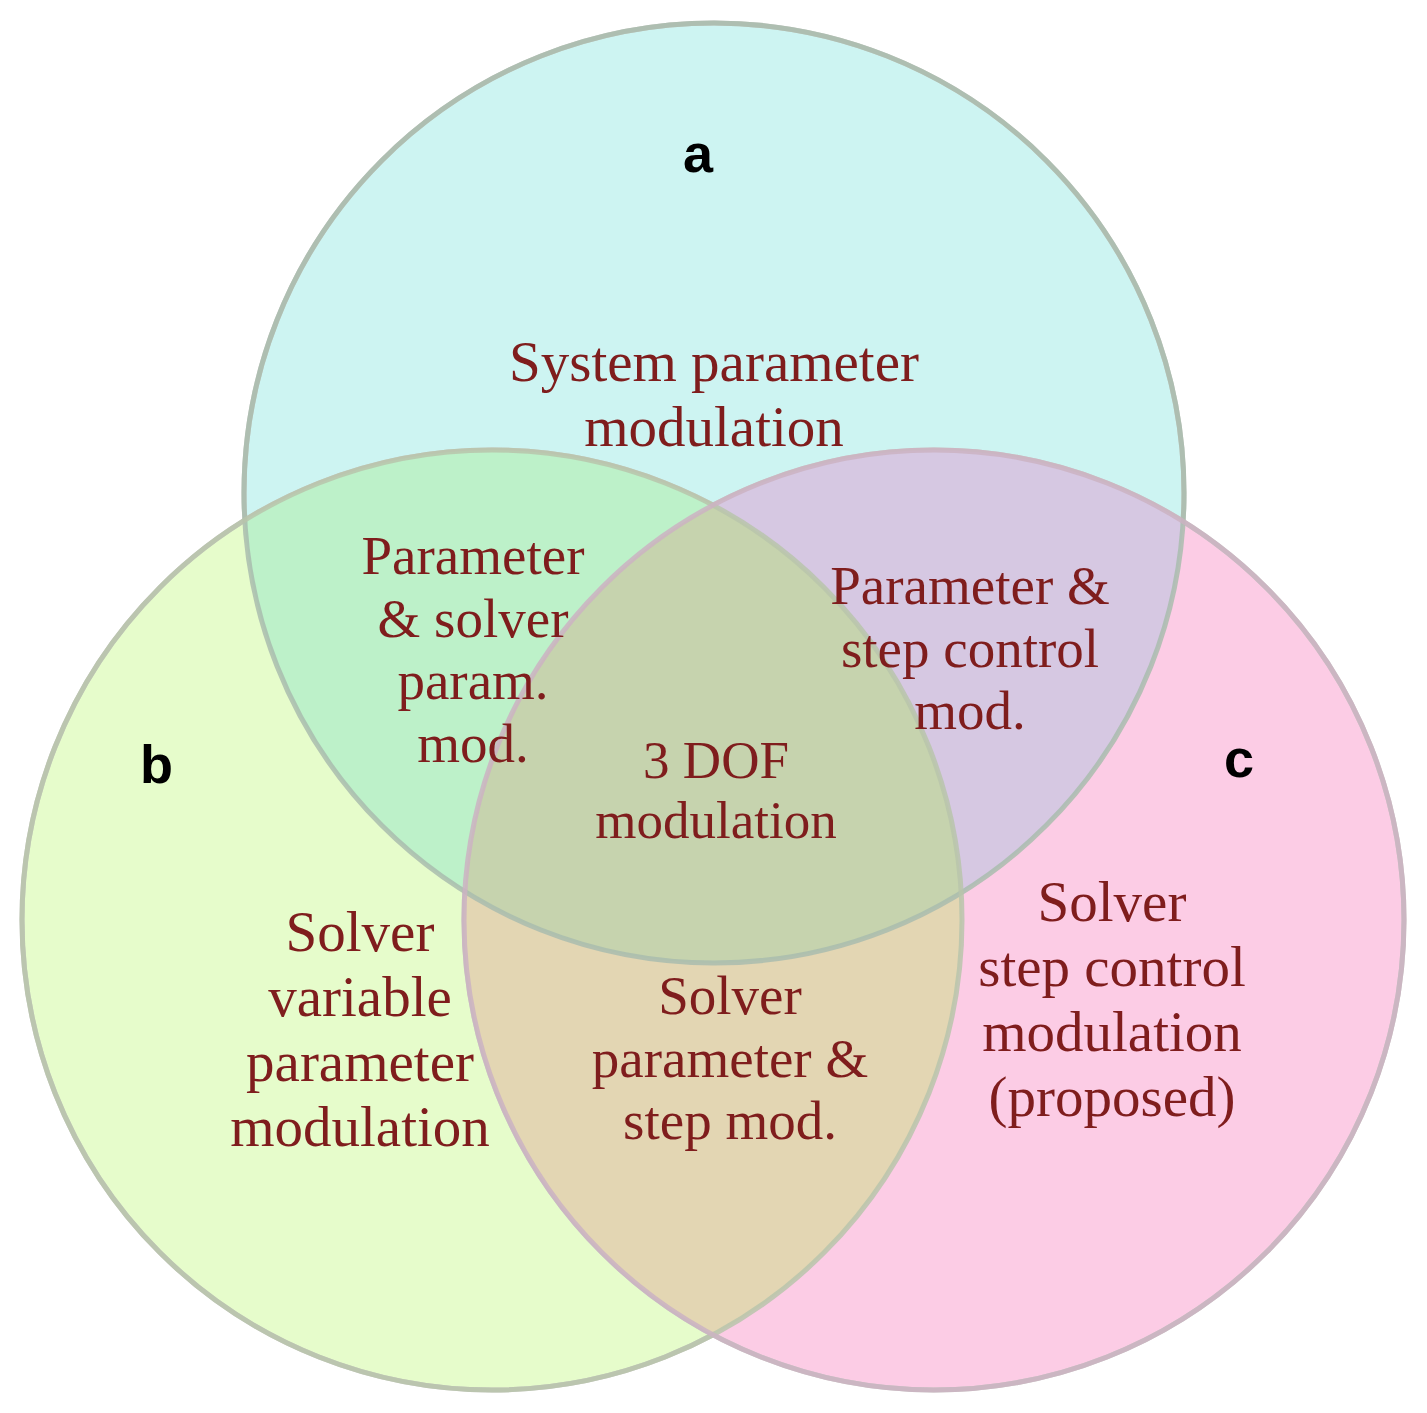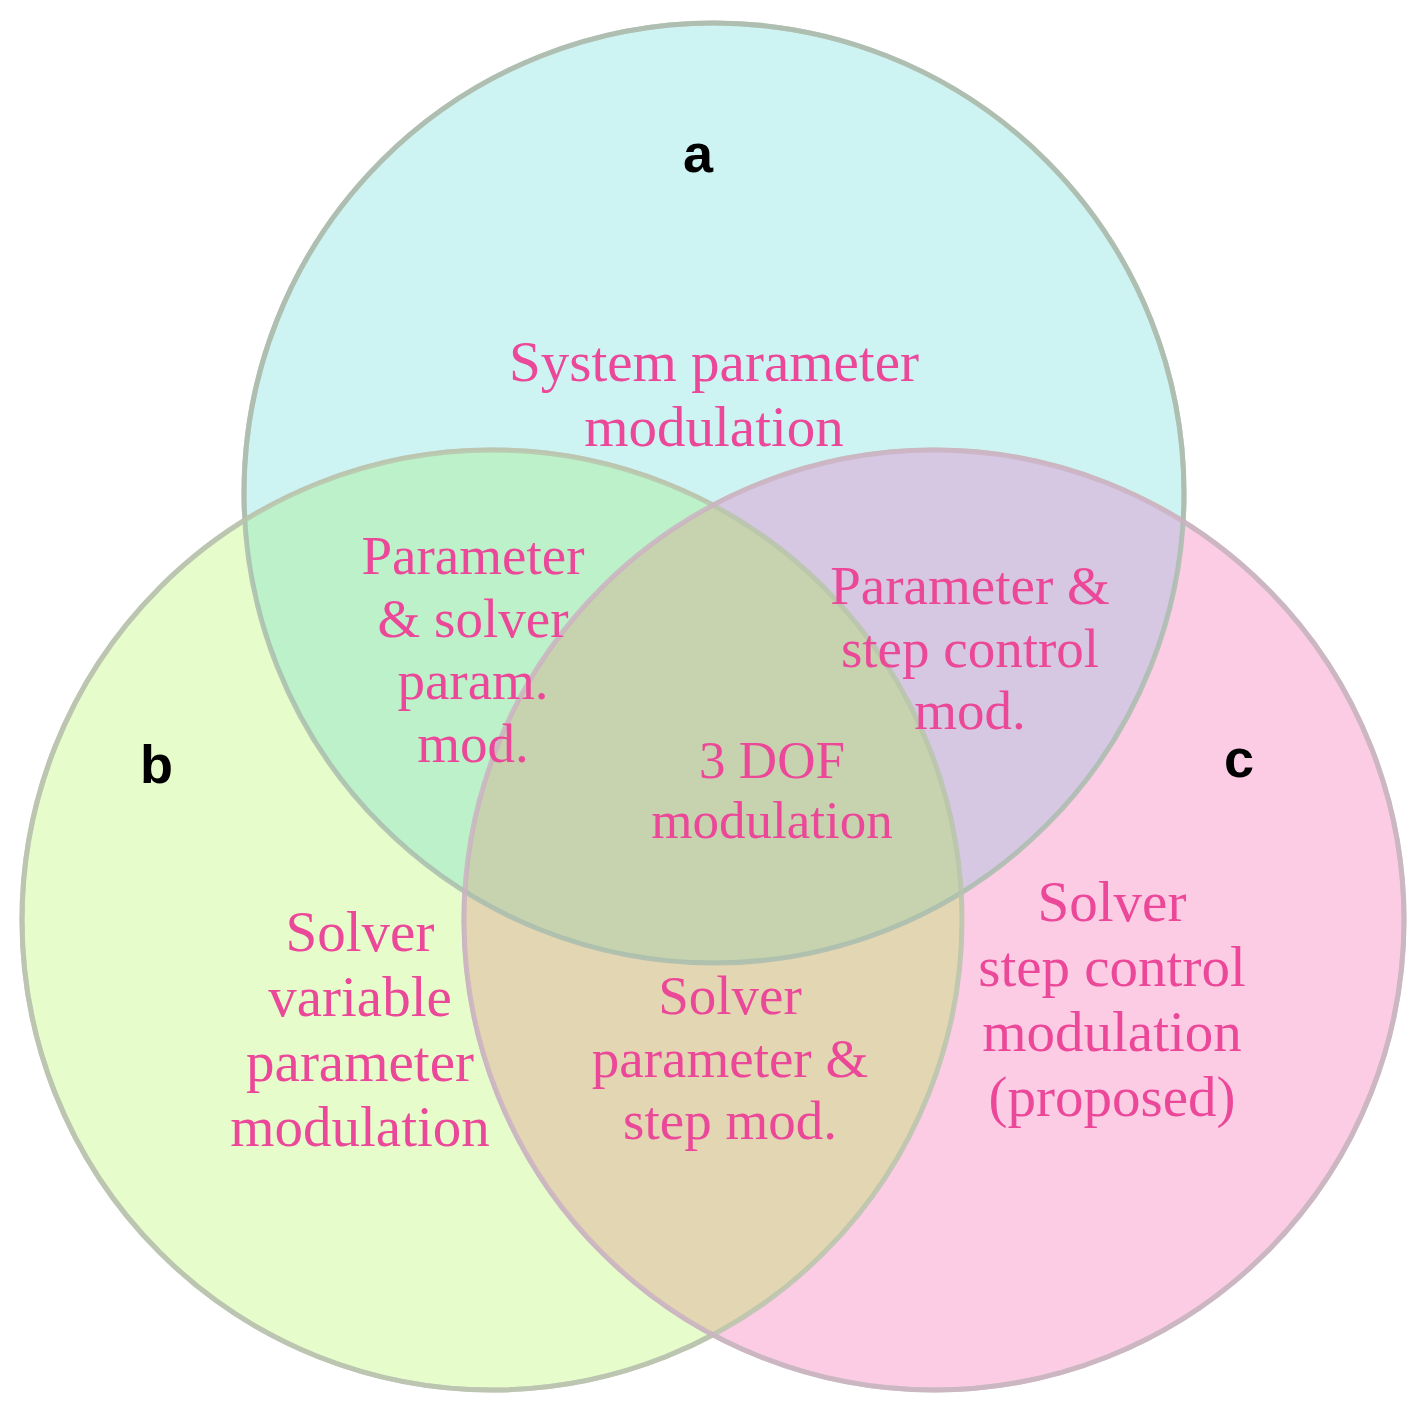--- a/index.html
+++ b/index.html
@@ -18,21 +18,21 @@
   svg#venn-svg {
     position: absolute;
     left: 0;
     top: 0;
     width: 1427px;
     height: 1413px;
   }
   .venn-label {
     position: absolute;
     text-align: center;
-    color: #ec4899;
+    color: #7f1d1d;
     font-family: "Liberation Serif", "DejaVu Serif", serif;
     line-height: 1.14;
     white-space: pre-line;
     pointer-events: none;
   }
   .set-letter {
     position: absolute;
     font-family: "Liberation Sans", "DejaVu Sans", sans-serif;
     font-weight: bold;
     color: #000000;
@@ -41,21 +41,21 @@
     pointer-events: none;
   }
 
   
   #label-a-only   { left: 384px;  top: 330px;  width: 660px; font-size: 57px; }
   #label-b-only   { left: 150px;  top: 900px;  width: 420px; font-size: 57px; }
   #label-c-only   { left: 882px;  top: 870px;  width: 460px; font-size: 57px; }
   #label-ab       { left: 323px;  top: 525px;  width: 300px; font-size: 55px; }
   #label-ac       { left: 790px;  top: 555px;  width: 360px; font-size: 55px; }
   #label-bc       { left: 540px;  top: 965px;  width: 380px; font-size: 55px; }
-  #label-abc      { left: 592px;  top: 730px;  width: 360px; font-size: 53px; }
+  #label-abc      { left: 536px;  top: 730px;  width: 360px; font-size: 53px; }
 
   
   #letter-a { left: 683px;  top: 126px; }
   #letter-b { left: 140px;  top: 737px; }
   #letter-c { left: 1224px; top: 731px; }
 </style>
 </head>
 <body>
 
 <div id="venn-page" style="background: rgb(255, 255, 255);">

